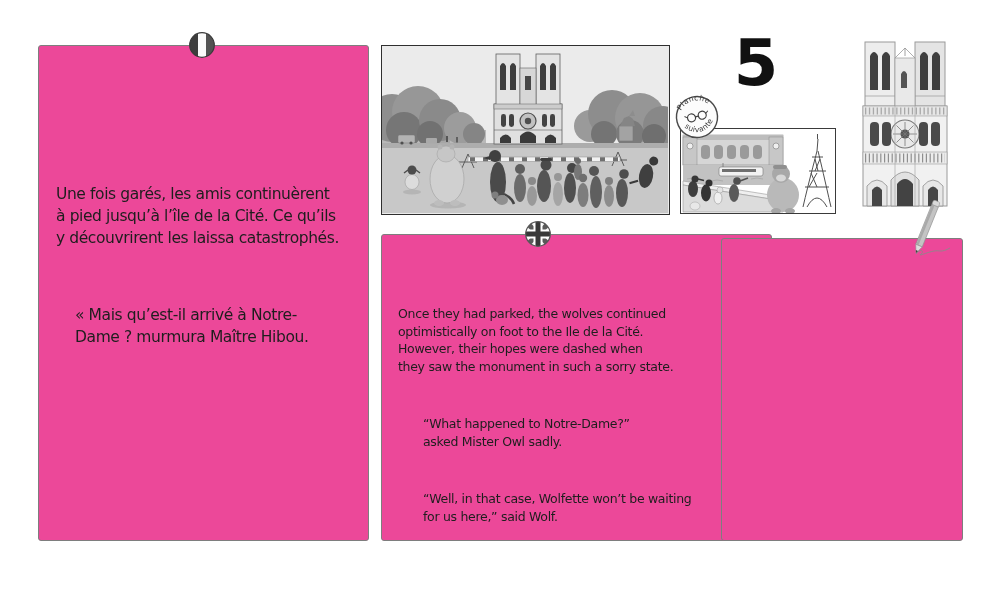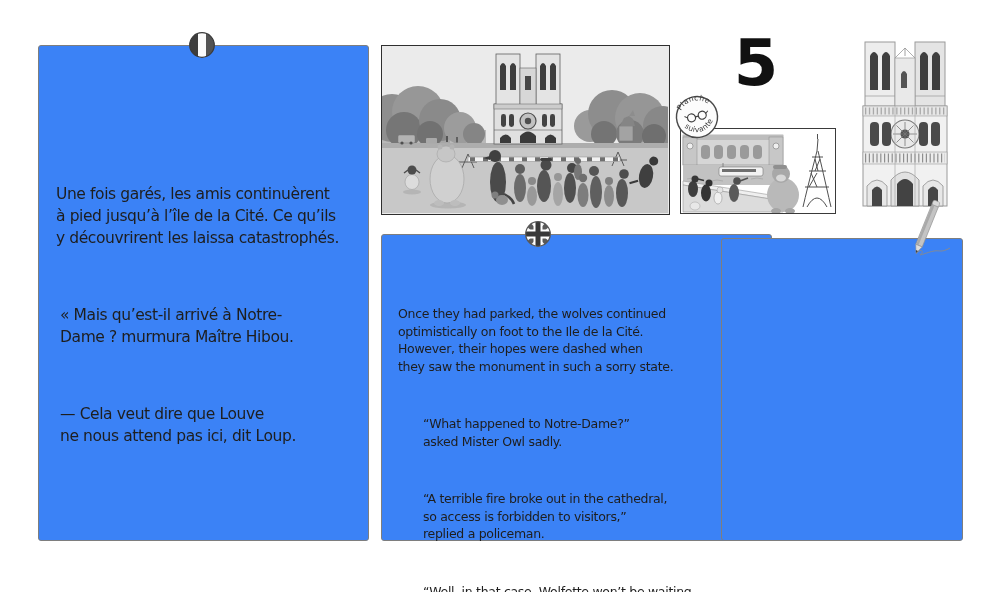--- a/index.html
+++ b/index.html
@@ -1,27 +1,27 @@
 <!DOCTYPE html>
 <html><head>
 <meta charset="utf-8">
 <style>
   html,body{margin:0;padding:0;background:#ffffff;}
   .stage{position:relative;width:1000px;height:592px;background:#ffffff;overflow:hidden;
          font-family:"DejaVu Sans",sans-serif;color:#1e1e1e;}
-  .panel{position:absolute;background:#3b82f6;border:1.5px solid #7e7e7e;border-radius:3px;box-sizing:border-box;}
+  .panel{position:absolute;background:#ec4899;border:1.5px solid #7e7e7e;border-radius:3px;box-sizing:border-box;}
   .panel.french{left:38px;top:45px;width:331px;height:496px;}
   .panel.english{left:381px;top:234px;width:391px;height:307px;}
   .panel.writing{left:721px;top:238px;width:242px;height:303px;}
   .text{position:absolute;white-space:pre;}
   .text.fr{left:17px;top:93px;font-size:15.5px;line-height:22px;letter-spacing:-0.4px;}
   .text.en{left:16px;top:35px;font-size:12.5px;line-height:17.5px;letter-spacing:-0.3px;}
   .para{margin:0 0 11px 0;}
   .en .para{margin:0 0 5px 0;}
-  .fr .indent{margin-left:4px;}
+  .fr .indent{margin-left:19px;}
   .en .indent{margin-left:25px;}
   .flag{position:absolute;width:26px;height:26px;z-index:5;}
   .flag.fr-flag{left:189px;top:32px;}
   .flag.uk-flag{left:525px;top:221px;}
   figure{margin:0;padding:0;}
   .scene{position:absolute;left:381px;top:45px;width:289px;height:170px;border:1.5px solid #2f2f2f;box-sizing:border-box;background:#ebebeb;}
   .thumb{position:absolute;left:680px;top:128px;width:156px;height:86px;border:1px solid #3a3a3a;box-sizing:border-box;background:#ffffff;}
   .nd-drawing{position:absolute;left:853px;top:36px;width:104px;height:176px;}
   .plate-number{position:absolute;left:721px;top:30px;width:70px;text-align:center;
                 font-size:64px;font-weight:800;line-height:66px;color:#111111;}
@@ -34,22 +34,20 @@
 
 <div class="stage">
 
   <section class="panel french">
     <div class="text fr">
       <p class="para">Une fois garés, les amis continuèrent
 à pied jusqu’à l’île de la Cité. Ce qu’ils
 y découvrirent les laissa catastrophés.</p>
       <p class="para indent">« Mais qu’est-il arrivé à Notre-
 Dame ? murmura Maître Hibou.</p>
-      <p class="para indent">— Cela veut dire que Louve
-ne nous attend pas ici, dit Loup.</p>
       
     </div>
   </section>
 
   <div class="flag fr-flag">
     <svg viewBox="0 0 26 26" width="26" height="26">
       <defs>
           <clipPath id="clipFr">
             <circle cx="13" cy="13" r="12.3"></circle>
           </clipPath>
@@ -324,23 +322,20 @@
   </div>
 
   <section class="panel english">
     <div class="text en">
       <p class="para">Once they had parked, the wolves continued
 optimistically on foot to the Ile de la Cité.
 However, their hopes were dashed when
 they saw the monument in such a sorry state.</p>
       <p class="para indent">“What happened to Notre-Dame?”
 asked Mister Owl sadly.</p>
-      <p class="para indent">“A terrible fire broke out in the cathedral,
-so access is forbidden to visitors,”
-replied a policeman.</p>
       <p class="para indent">“Well, in that case, Wolfette won’t be waiting
 for us here,” said Wolf.</p>
       
     </div>
   </section>
 
   <div class="flag uk-flag">
     <svg viewBox="0 0 26 26" width="26" height="26">
       <defs>
           <clipPath id="clipUk">

